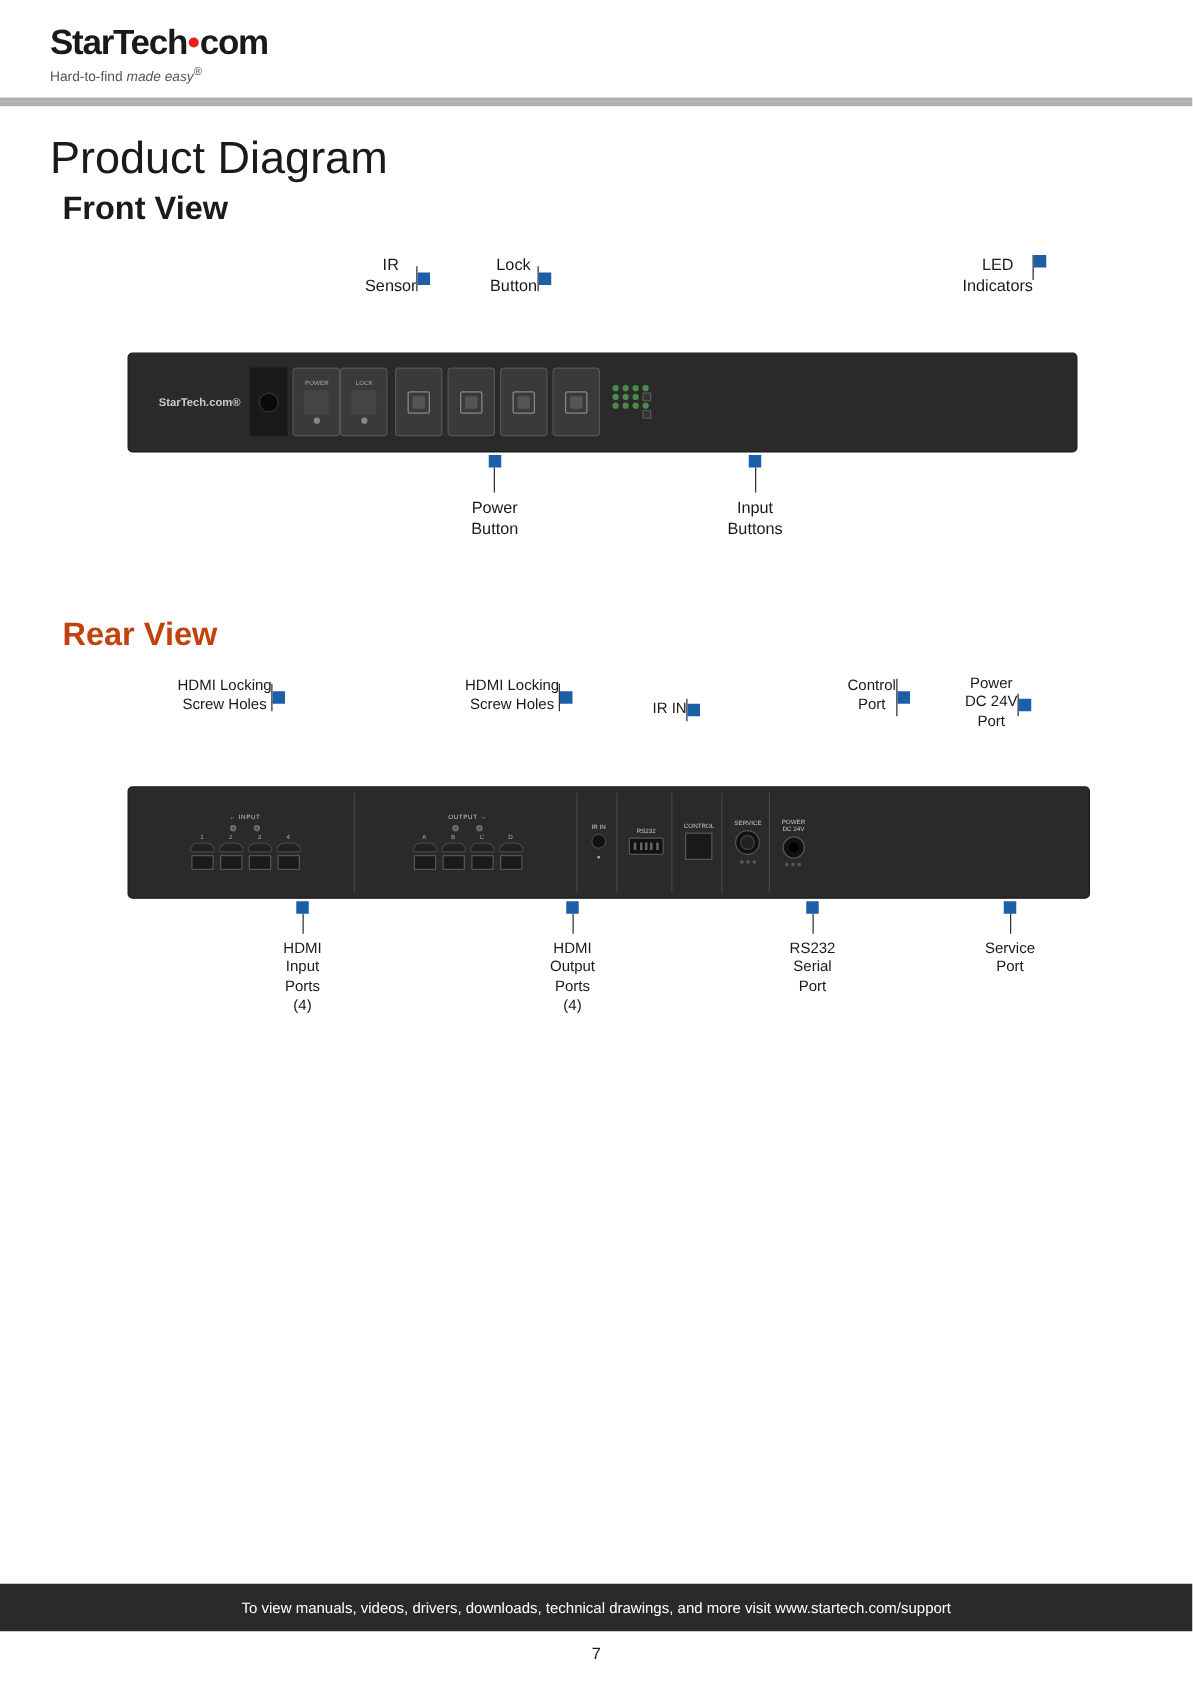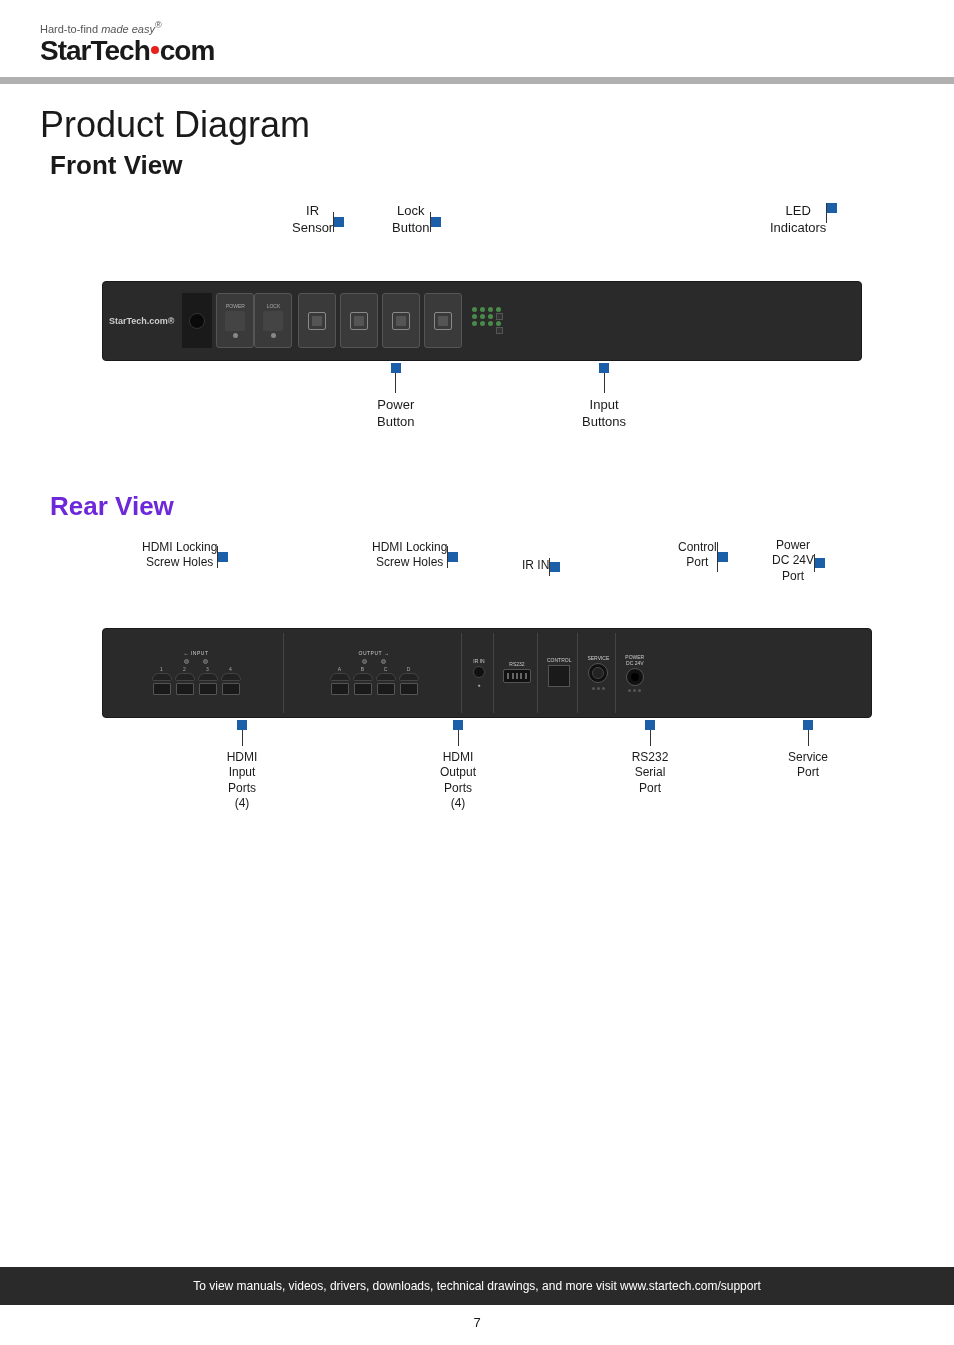--- a/index.html
+++ b/index.html
@@ -75,21 +75,21 @@
       display: flex;
       align-items: center;
       overflow: hidden;
     }
 
     .device-front-inner {
       display: flex;
       align-items: center;
       width: 100%;
       height: 100%;
-      padding: 6px 6px;
+      padding: 6px 24px;
     }
 
     .brand-label {
       color: #ccc;
       font-size: 9px;
       font-weight: bold;
       margin-right: 8px;
       white-space: nowrap;
     }
 
@@ -531,34 +531,34 @@
     
     .header-divider {
       height: 4px;
       background: #b0b0b0;
       margin: 0;
     }
 
     .rear-section-title {
       font-size: 26px;
       font-weight: 700;
-      color: #6d28d9;
+      color: #c2410c;
       margin-bottom: 15px;
       padding-left: 10px;
     }
   </style>
 </head>
 <body>
 
 <div class="header">
+  <div style="font-size:28px;font-weight:900;color:#1a1a1a;font-family:Arial,sans-serif;letter-spacing:-1px;">
+    <span>StarTech</span><span class="logo-dot"></span><span>com</span>
+  </div>
   <div style="font-size:11px;color:#555;margin-top:2px;">
     Hard-to-find <em>made easy</em><sup>®</sup>
-  </div>
-  <div style="font-size:28px;font-weight:900;color:#1a1a1a;font-family:Arial,sans-serif;letter-spacing:-1px;">
-    <span>StarTech</span><span class="logo-dot"></span><span>com</span>
   </div>
 </div>
 <div class="header-divider"></div>
 
 <div class="main-content">
 
   <div class="page-title">Product Diagram</div>
 
   <div class="diagram-section">
     <div class="section-title">Front View</div>

